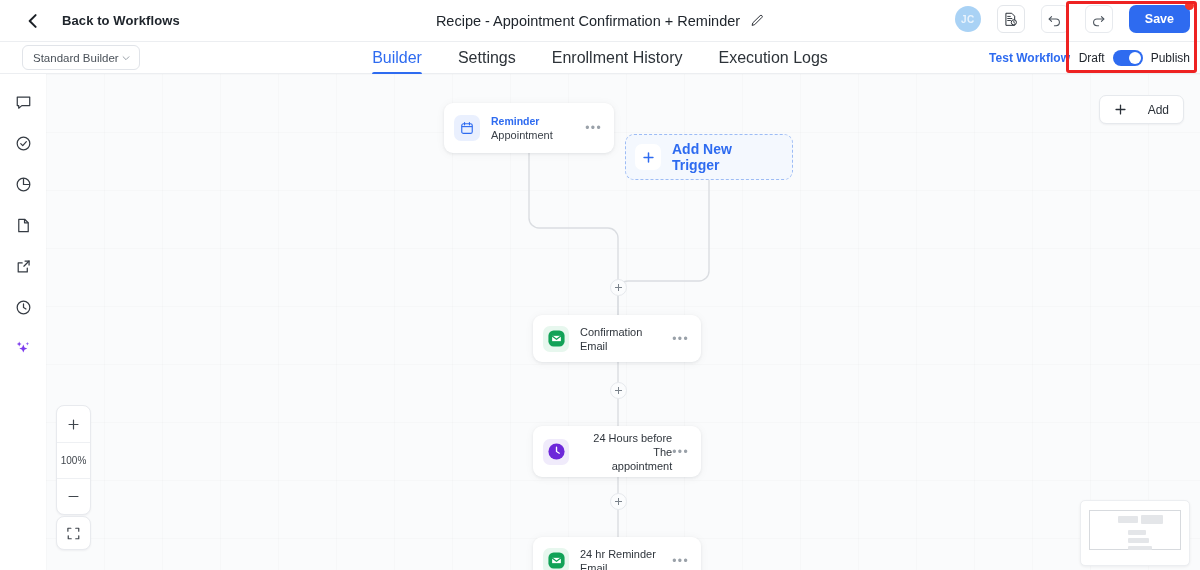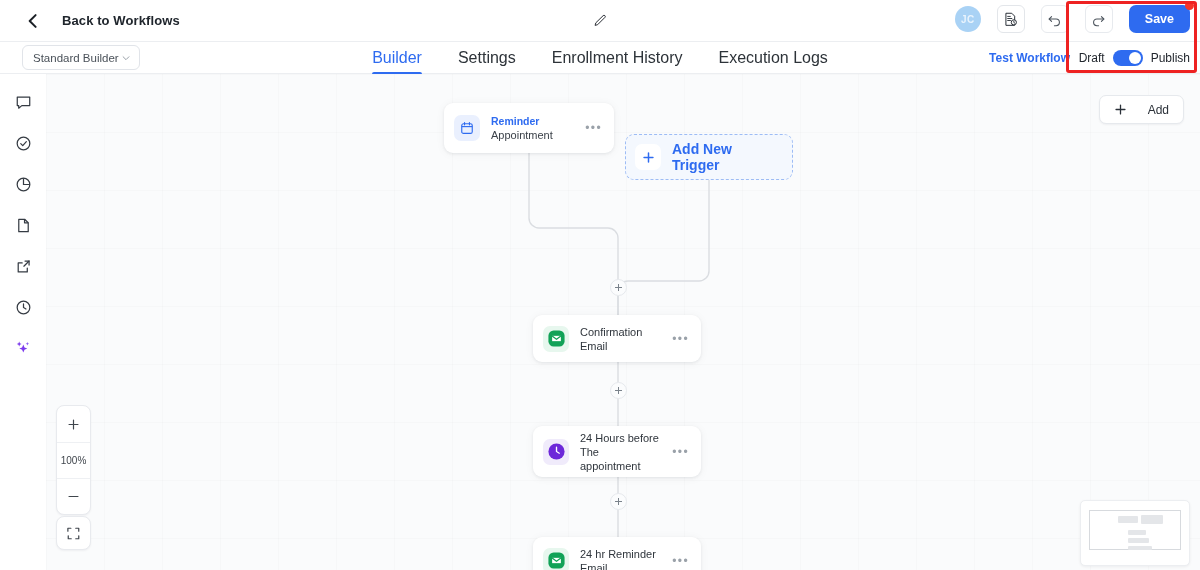--- a/index.html
+++ b/index.html
@@ -165,21 +165,21 @@
     background: #f4f8fe; display: flex; align-items: center;
     padding: 0 9px; cursor: pointer;
   }
   .ant-plusbox {
     width: 26px; height: 26px; border-radius: 7px; background: #fff;
     display: flex; align-items: center; justify-content: center; flex: 0 0 auto;
   }
   .ant-label { font-size: 14px; font-weight: 700; color: #2e6bf0; margin-left: 11px; }
 
   #node-confirm { left: 487px; top: 241px; width: 168px; height: 47px; padding: 0 10px; }
-  #node-delay   { left: 487px; top: 352px; width: 168px; height: 51px; padding: 0 10px; }
+  #node-delay   { left: 487px; top: 352px; width: 168px; height: 51px; padding: 0 10px; text-align: right; }
   #node-rem     { left: 487px; top: 463px; width: 168px; height: 47px; padding: 0 10px; }
 
   
   .plus-node {
     position: absolute; width: 17px; height: 17px; border-radius: 50%;
     background: #fbfcfd; border: 1px solid #e6e9ed;
     display: flex; align-items: center; justify-content: center;
     cursor: pointer; z-index: 5;
   }
   .plus-node::before, .plus-node::after {
@@ -239,20 +239,21 @@
 
   <div class="topbar">
     <div class="back-btn">
       <svg class="back-chevron" width="9" height="14" viewBox="0 0 9 14">
         <path d="M7.6 1.1 1.7 7l5.9 5.9" fill="none" stroke="#1b2026" stroke-width="2" stroke-linecap="round" stroke-linejoin="round"></path>
       </svg>
       <div class="back-label">Back to Workflows</div>
     </div>
 
     <div class="recipe-title-wrap">
+      <div class="recipe-title">Recipe - Appointment Confirmation + Reminder</div>
       <svg class="pencil-icon" width="14" height="14" viewBox="0 0 16 16">
         <path d="M11.6 1.9a1.4 1.4 0 0 1 2 2L5.3 12.2 2.4 13l.8-2.9z" fill="none" stroke="#23282f" stroke-width="1.1" stroke-linejoin="round"></path>
       </svg>
     </div>
 
     <div class="topbar-right">
       <div class="avatar">JC</div>
       <div class="icon-btn">
         <svg width="15" height="15" viewBox="0 0 18 18">
           <path d="M3.5 1.5h7l3.5 3.5v11h-10.5z" fill="none" stroke="#2b3139" stroke-width="1.2" stroke-linejoin="round"></path>

